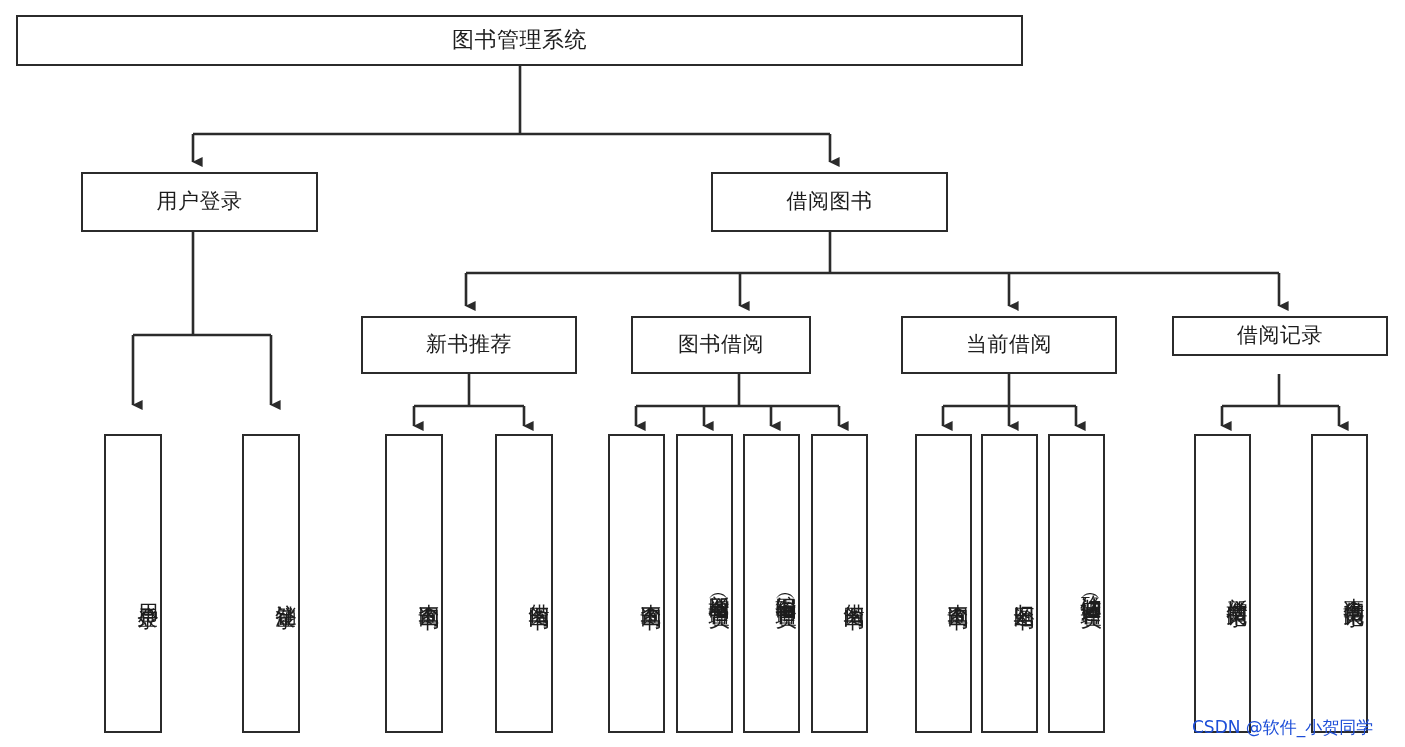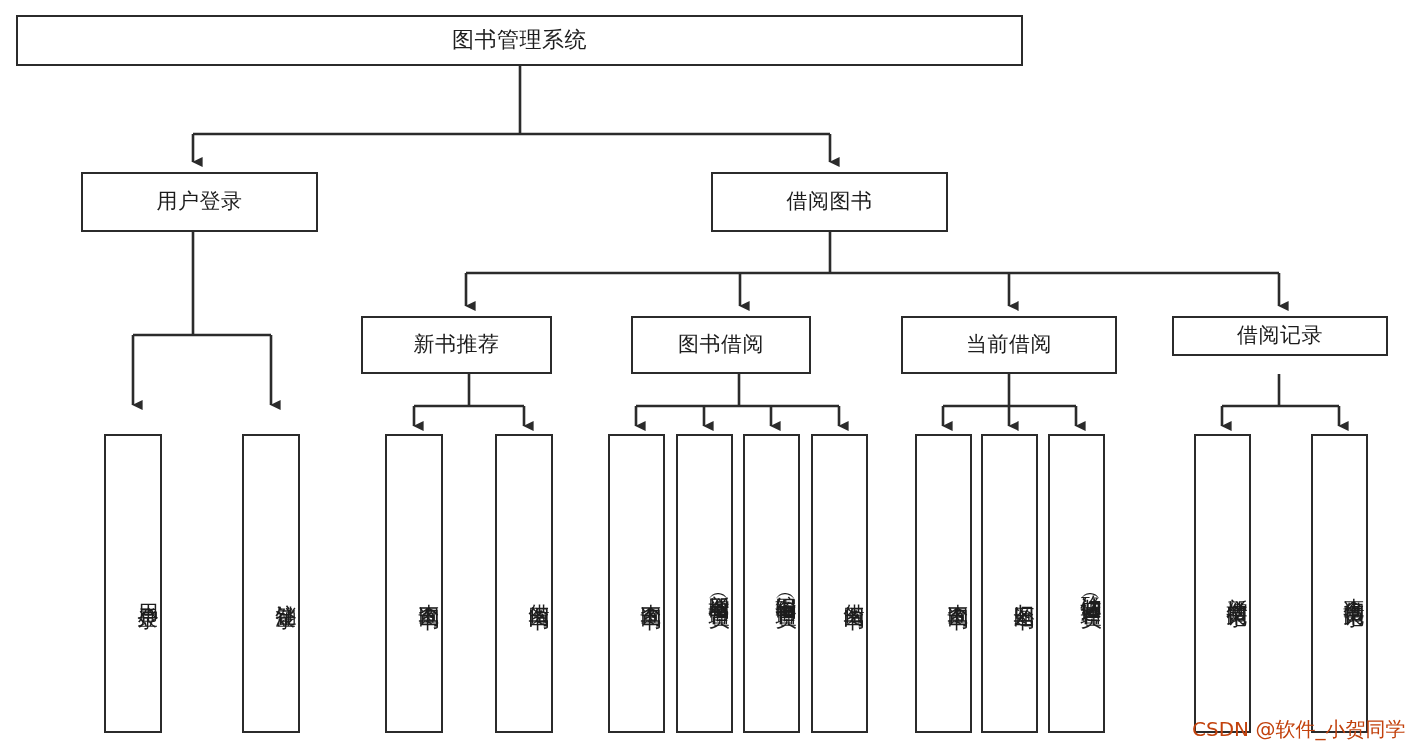--- a/index.html
+++ b/index.html
@@ -53,22 +53,22 @@
     padding-top: 14px;
     font-size: 21px;
     line-height: 1.15;
     letter-spacing: 2px;
   }
   .node.vert.tall {
     padding-top: 6px;
   }
   .watermark {
     position: absolute;
-    font-size: 20px;
-    color: #c2410c;
+    font-size: 17px;
+    color: #1d4ed8;
     white-space: nowrap;
     user-select: none;
   }
 </style>
 </head>
 <body>
 
 <div id="canvas">
 
   <svg id="wires" viewBox="0 0 1405 747">
@@ -120,21 +120,21 @@
       <path d="M1339,406 L1339,426" marker-end="url(#arrow)"></path>
     </g>
   </svg>
 
   <div class="node horiz root" style="left:16px; top:15px; width:1007px; height:51px;">图书管理系统</div>
 
   <div class="node horiz" style="left:81px; top:172px; width:237px; height:60px;">用户登录</div>
 
   <div class="node horiz" style="left:711px; top:172px; width:237px; height:60px;">借阅图书</div>
 
-  <div class="node horiz" style="left:361px; top:316px; width:191px; height:58px;">新书推荐</div>
+  <div class="node horiz" style="left:361px; top:316px; width:216px; height:58px;">新书推荐</div>
 
   <div class="node horiz" style="left:631px; top:316px; width:180px; height:58px;">图书借阅</div>
 
   <div class="node horiz" style="left:901px; top:316px; width:216px; height:58px;text-align:right;">当前借阅</div>
 
   <div class="node horiz" style="left:1172px; top:316px; width:216px; height:40px;">借阅记录</div>
 
   <div class="node vert" style="left:104px; top:434px; width:58px; height:299px;">用户登录</div>
 
   <div class="node vert" style="left:242px; top:434px; width:58px; height:299px;">注销登录</div>

